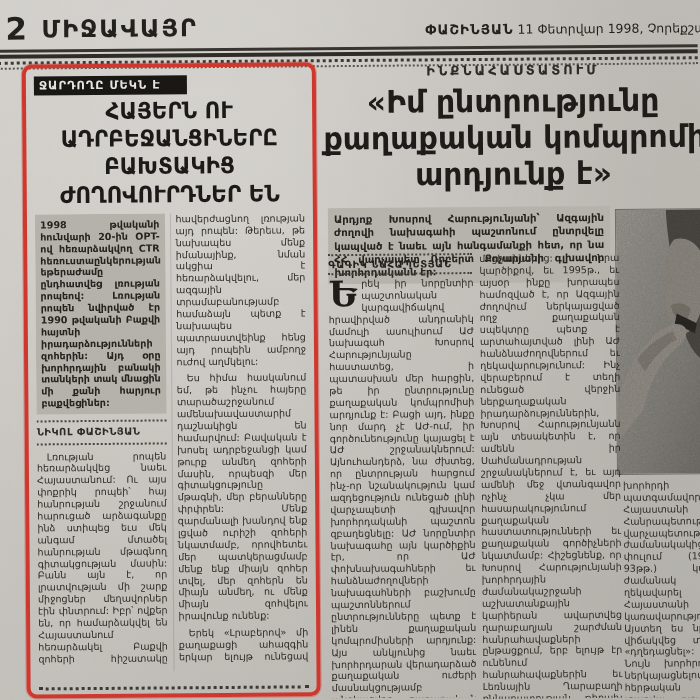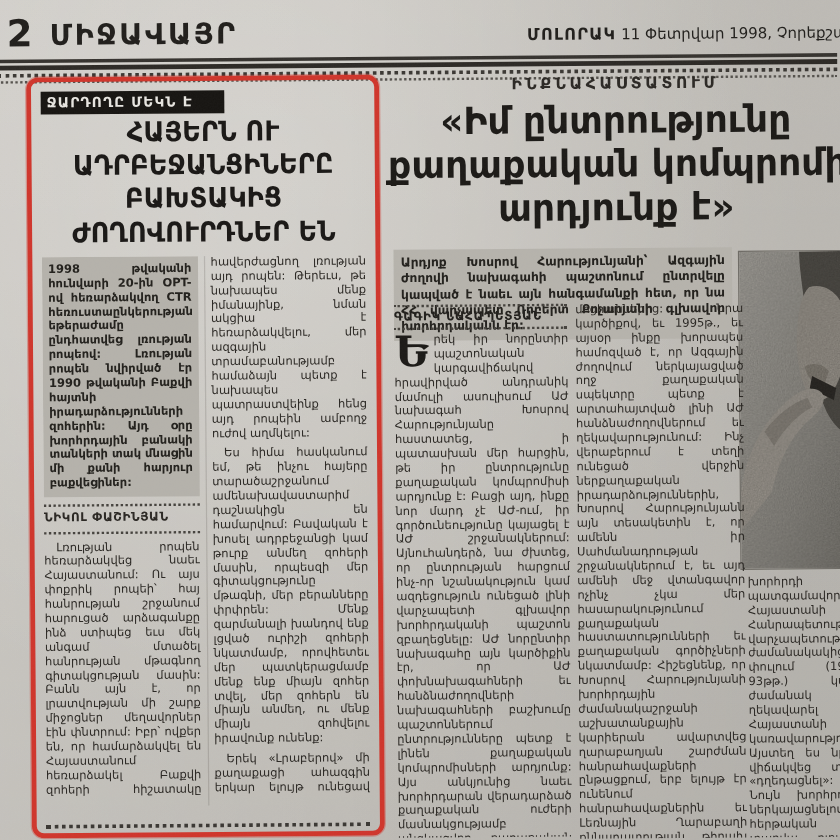--- a/index.html
+++ b/index.html
@@ -80,21 +80,21 @@
 </style>
 </head>
 <body>
 
 <div class="paper"></div>
 
 <div class="tilt">
 
   <div class="pageno">2</div>
   <div class="section">ՄԻՋԱՎԱՅՐ</div>
-  <div class="dateline"><b>ՄՈԼՈՐԱԿ</b>&nbsp;<span>11 Փետրվար 1998, Չորեքշաբթի</span></div>
+  <div class="dateline"><b>ՓԱՇԻՆՅԱՆ</b>&nbsp;<span>11 Փետրվար 1998, Չորեքշաբթի</span></div>
   <div class="rule-thick"></div>
   <div class="rule-thick2"></div>
   <div class="dots1"></div>
   <div class="dots2"></div>
 
   <div class="redbox">
     <div class="kickbar">ՋԱՐԴՈՂԸ ՄԵԿՆ Է</div>
     <div class="lhead">
       <div>ՀԱՅԵՐՆ ՈՒ</div>
       <div>ԱԴՐԲԵՋԱՆՑԻՆԵՐԸ</div>

